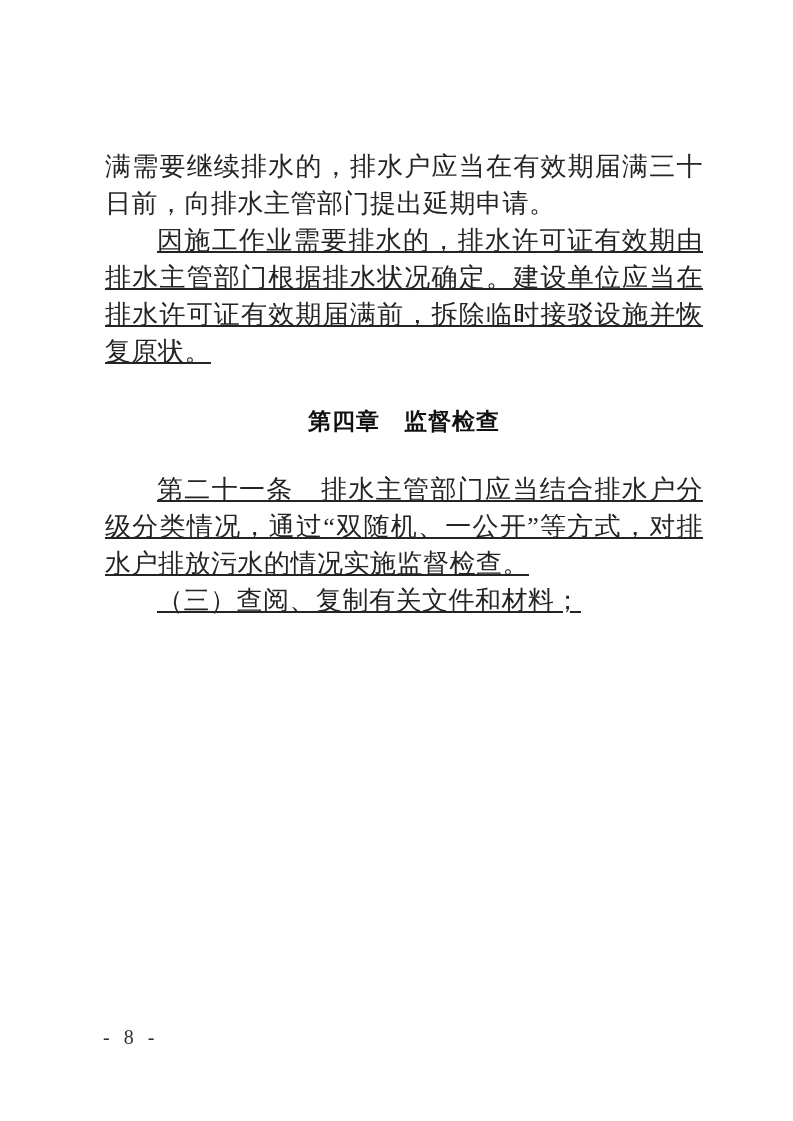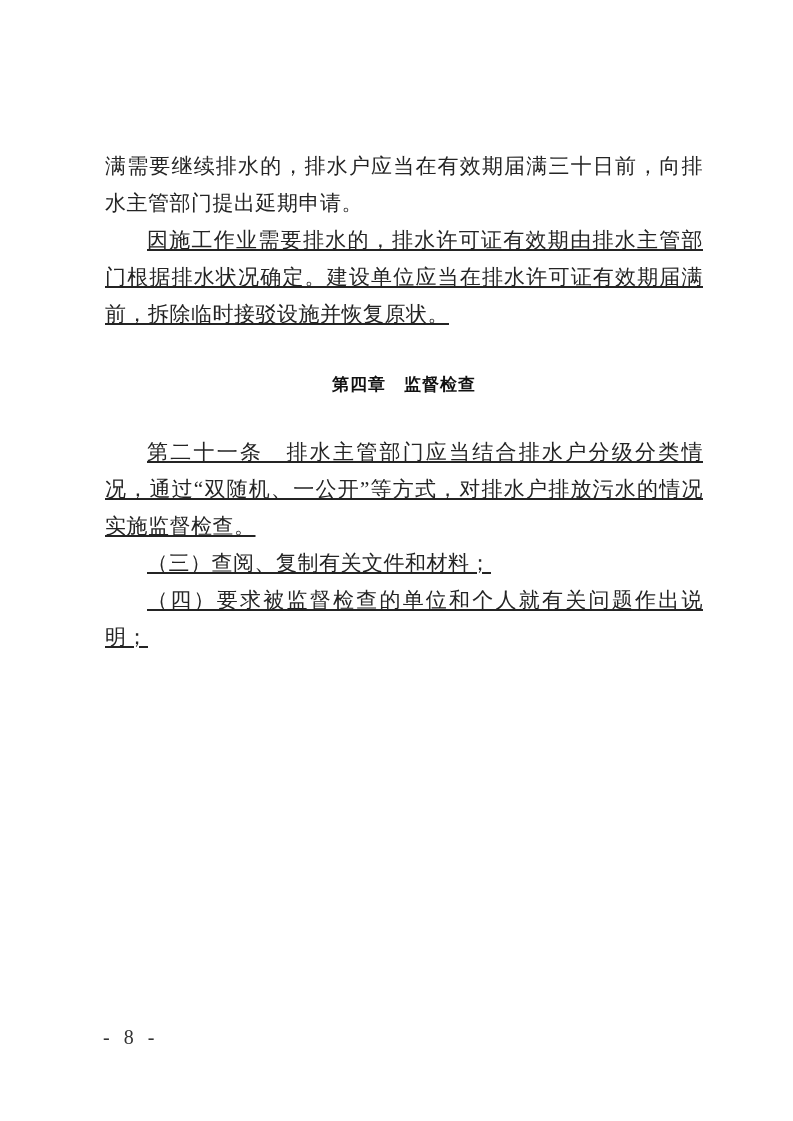--- a/index.html
+++ b/index.html
@@ -17,35 +17,35 @@
     overflow: hidden;
   }
   .content {
     position: absolute;
     left: 105px;
     top: 148px;
     width: 598px;
   }
   .para {
     margin: 0;
-    font-size: 21px;
+    font-size: 26px;
     line-height: 37px;
     letter-spacing: 0.5px;
     text-align: justify;
     text-justify: inter-ideograph;
     color: #242424;
   }
   .para.indent {
     text-indent: 2em;
     text-decoration: underline;
   }
   .chapter-heading {
     font-family: "Liberation Sans", "DejaVu Sans", sans-serif;
     font-weight: bold;
-    font-size: 17px;
+    font-size: 23px;
     line-height: 37px;
     letter-spacing: 1px;
     text-align: center;
     margin: 33px 0 31px 0;
     color: #111111;
   }
   .page-number {
     position: absolute;
     left: 103px;
     top: 1026px;
@@ -69,18 +69,17 @@
 
 
 
     <p class="para indent">第二十一条　排水主管部门应当结合排水户分级分类情况，通过“双随机、一公开”等方式，对排水户排放污水的情况实施监督检查。</p>
 
 
 
 
     <p class="para indent">（三）查阅、复制有关文件和材料；</p>
 
-    <p class="para indent">（四）要求被监督检查的单位和个人就有关问题作出说明；</p>
 
   </div>
 
   <div class="page-number">- 8 -</div>
 </div>
 
 </body></html>

